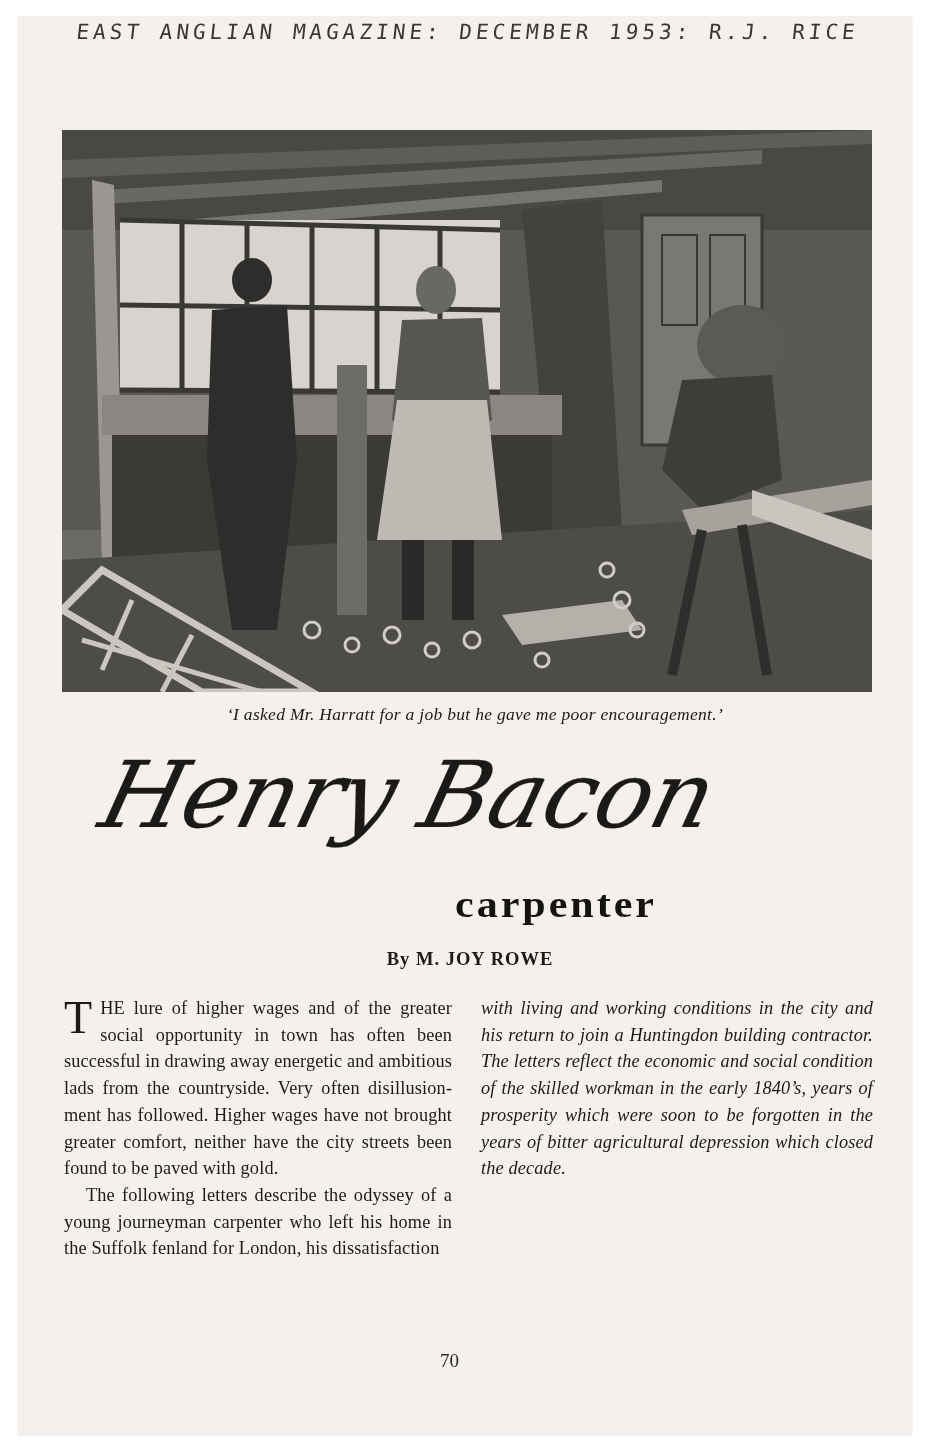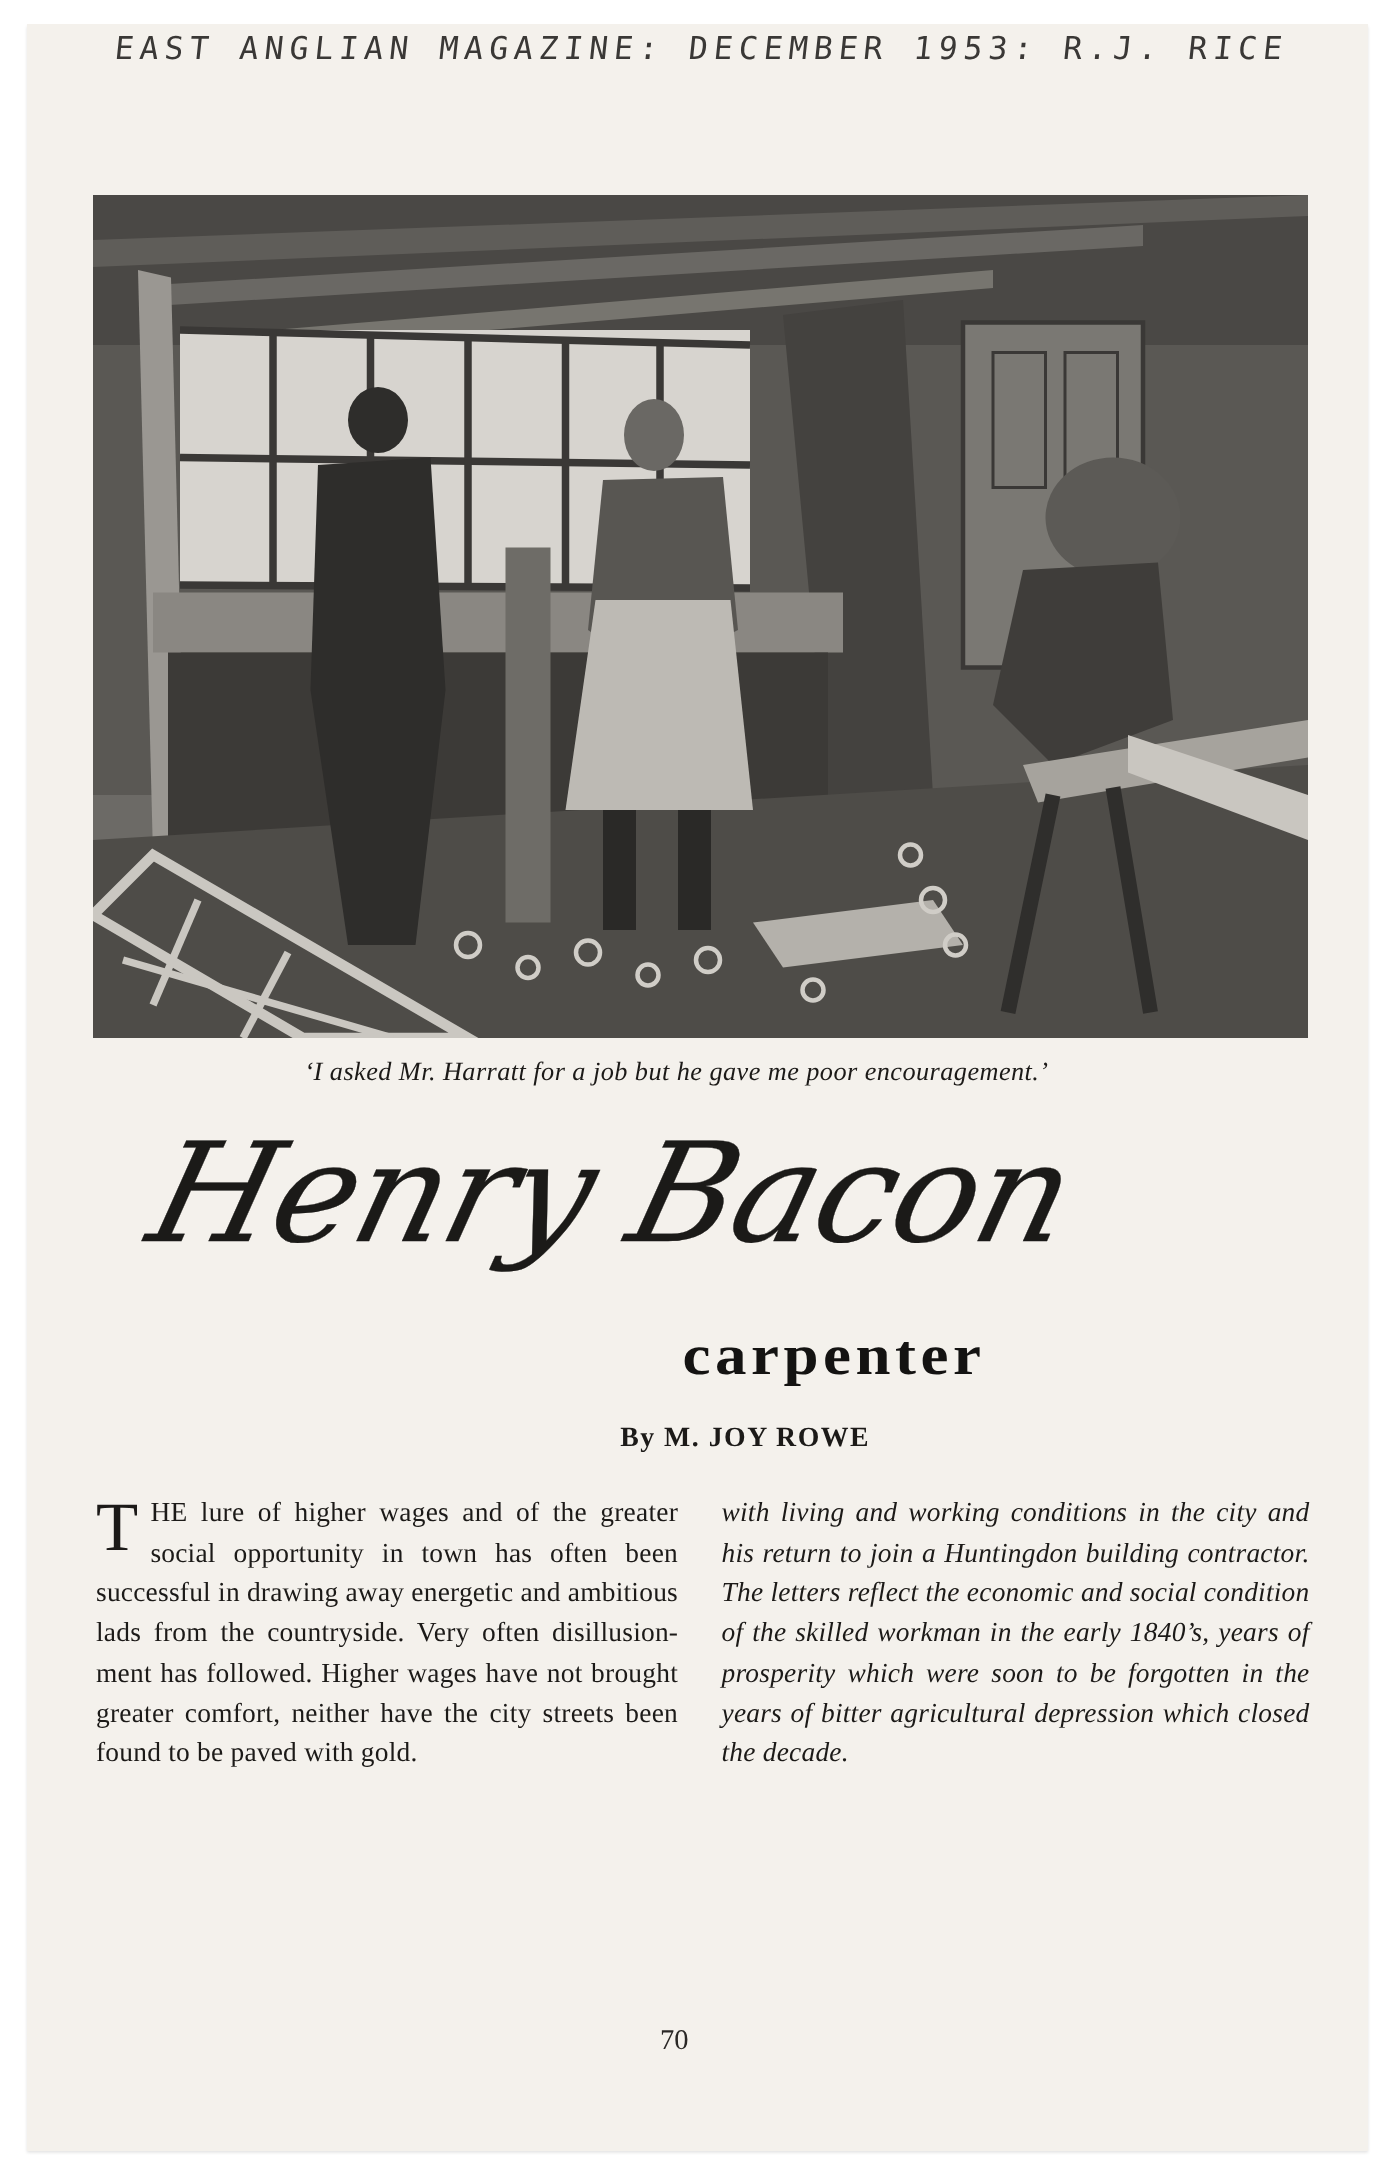--- a/index.html
+++ b/index.html
@@ -16,38 +16,38 @@
     position:absolute; left:76px; top:20px; width:790px; height:34px;
     font-family:"DejaVu Sans Mono", monospace; font-size:21px; letter-spacing:4px;
     color:#3a3836; transform:skewX(-6deg); white-space:nowrap; font-weight:normal;
   }
   .illustration {
     position:absolute; left:62px; top:130px; width:810px; height:562px;
     background:#6c6a66; overflow:hidden;
   }
   .illustration svg { width:100%; height:100%; display:block; }
   .caption {
-    position:absolute; left:44px; top:704px; width:814px; text-align:center;
+    position:absolute; left:68px; top:704px; width:814px; text-align:center;
     font-style:italic; font-size:17.5px; letter-spacing:0.3px; color:#1c1a18;
   }
   .title-script {
     position:absolute; left:82px; top:742px; width:700px; height:140px;
     font-family:"DejaVu Serif", serif; font-style:italic; font-size:92px; font-weight:normal;
     letter-spacing:-1px; color:#1b1a18; white-space:nowrap;
     transform:skewX(-14deg) scaleX(1.02); transform-origin:left bottom;
     -webkit-text-stroke:0.2px #1b1a18;
   }
   .subtitle {
     position:absolute; left:455px; top:880px;
     font-family:"Liberation Serif", serif; font-weight:bold; font-size:42px; letter-spacing:3px;
     color:#141312;
     transform:scaleY(0.9);
   }
   .byline {
-    position:absolute; left:360px; top:949px; width:220px; text-align:right;
+    position:absolute; left:360px; top:949px; width:220px; text-align:center;
     font-weight:bold; font-size:18.5px; letter-spacing:1px; color:#1c1a18;
   }
   .col {
     position:absolute; top:995px; width:388px;
     font-size:18.3px; line-height:26.7px; text-align:justify; color:#1c1a18;
     letter-spacing:0.15px;
   }
   .col.left { left:64px; }
   .col.right { left:481px; width:392px;font-style:italic; }
   .col p { margin:0; }
@@ -146,19 +146,20 @@
 
 <div class="title-script">Henry Bacon</div>
 <div class="subtitle">carpenter</div>
 
 <div class="byline">By M. JOY ROWE</div>
 
 <div class="col left">
   <p>
     <span class="drop-cap">T</span><span>HE lure of higher wages and of the greater social opportunity in town has often been successful in drawing away energetic and ambitious lads from the countryside. Very often disillusion­ment has followed. Higher wages have not brought greater comfort, neither have the city streets been found to be paved with gold.</span>
   </p>
+  <p class="indent">The following letters describe the odyssey of a young journeyman car­penter who left his home in the Suffolk fenland for London, his dissatisfaction</p>
 </div>
 
 <div class="col right">
   <p>with living and working conditions in the city and his return to join a Hunt­ingdon building contractor. The letters reflect the economic and social con­dition of the skilled workman in the early 1840’s, years of prosperity which were soon to be forgotten in the years of bitter agricultural depression which closed the decade.</p>
 </div>
 
 <div class="page-num">70</div>
 
 </body></html>

